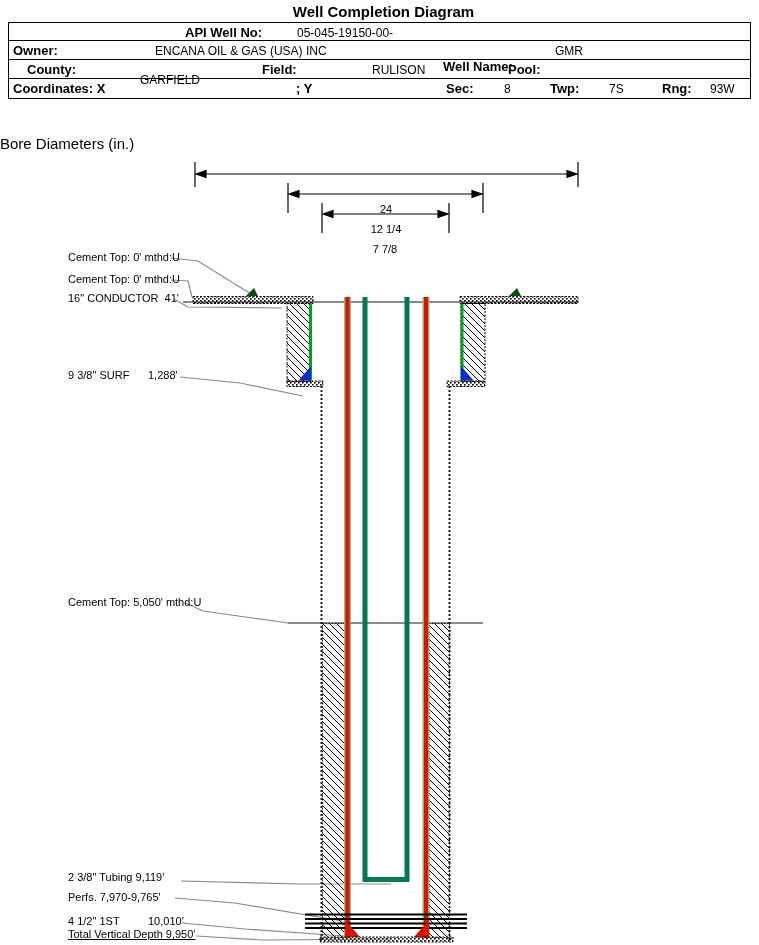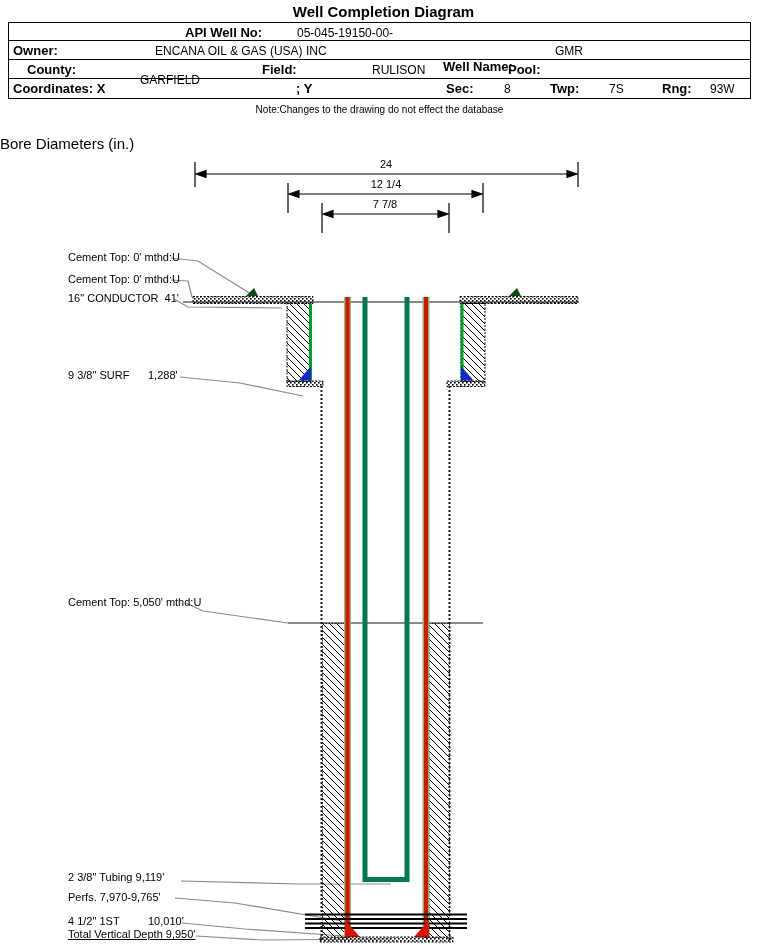--- a/index.html
+++ b/index.html
@@ -10,21 +10,21 @@
   .abs{position:absolute;}
   
   #page-title{left:0;right:0;top:3px;text-align:center;font-size:15px;font-weight:bold;margin-left:8px;}
   #info-box{left:8px;top:22px;width:741px;height:75px;border:1.5px solid #000;}
   .rowline{left:8px;width:742.5px;height:0;border-top:1.5px solid #000;}
   .hlabel{font-size:13px;font-weight:bold;white-space:pre;}
   .hvalue{font-size:12px;white-space:pre;}
   #note{left:0;right:0;top:104px;text-align:center;font-size:10px;}
   
   #bore-title{left:0;right:0;top:135px;text-align:left;font-size:15px;}
-  .dimlabel{font-size:11px;transform:translateX(-50%);white-space:pre;}
+  .dimlabel{font-size:11px;transform:translateX(-50%);white-space:pre;margin-top:45px;}
   
   .ann{font-size:11px;white-space:pre;}
   svg{position:absolute;left:0;top:0;}
 </style>
 </head>
 <body>
 
 <div id="canvas">
 
   <svg width="759" height="945" viewBox="0 0 759 945">
@@ -148,21 +148,20 @@
 
   <div class="abs hlabel" style="left:13px;top:81px;">Coordinates: X</div>
   <div class="abs hlabel" style="left:296px;top:81px;">; Y</div>
   <div class="abs hlabel" style="left:446px;top:81px;">Sec:</div>
   <div class="abs hvalue" style="left:504px;top:82px;">8</div>
   <div class="abs hlabel" style="left:550px;top:81px;">Twp:</div>
   <div class="abs hvalue" style="left:609px;top:82px;">7S</div>
   <div class="abs hlabel" style="left:654px;top:81px;padding-left:8px;">Rng:</div>
   <div class="abs hvalue" style="left:710px;top:82px;">93W</div>
 
-  <div id="note" class="abs">Note:Changes to the drawing do not effect the database</div>
 
   <div id="bore-title" class="abs">Bore Diameters (in.)</div>
   <div class="abs dimlabel" style="left:386px;top:158px;">24</div>
   <div class="abs dimlabel" style="left:386px;top:178px;">12 1/4</div>
   <div class="abs dimlabel" style="left:385px;top:198px;">7 7/8</div>
 
   <div class="abs ann" style="left:68px;top:251px;">Cement Top: 0' mthd:U</div>
   <div class="abs ann" style="left:68px;top:273px;">Cement Top: 0' mthd:U</div>
   <div class="abs ann" style="left:68px;top:292px;">16" CONDUCTOR  41'</div>
   <div class="abs ann" style="left:68px;top:369px;">9 3/8" SURF</div>

